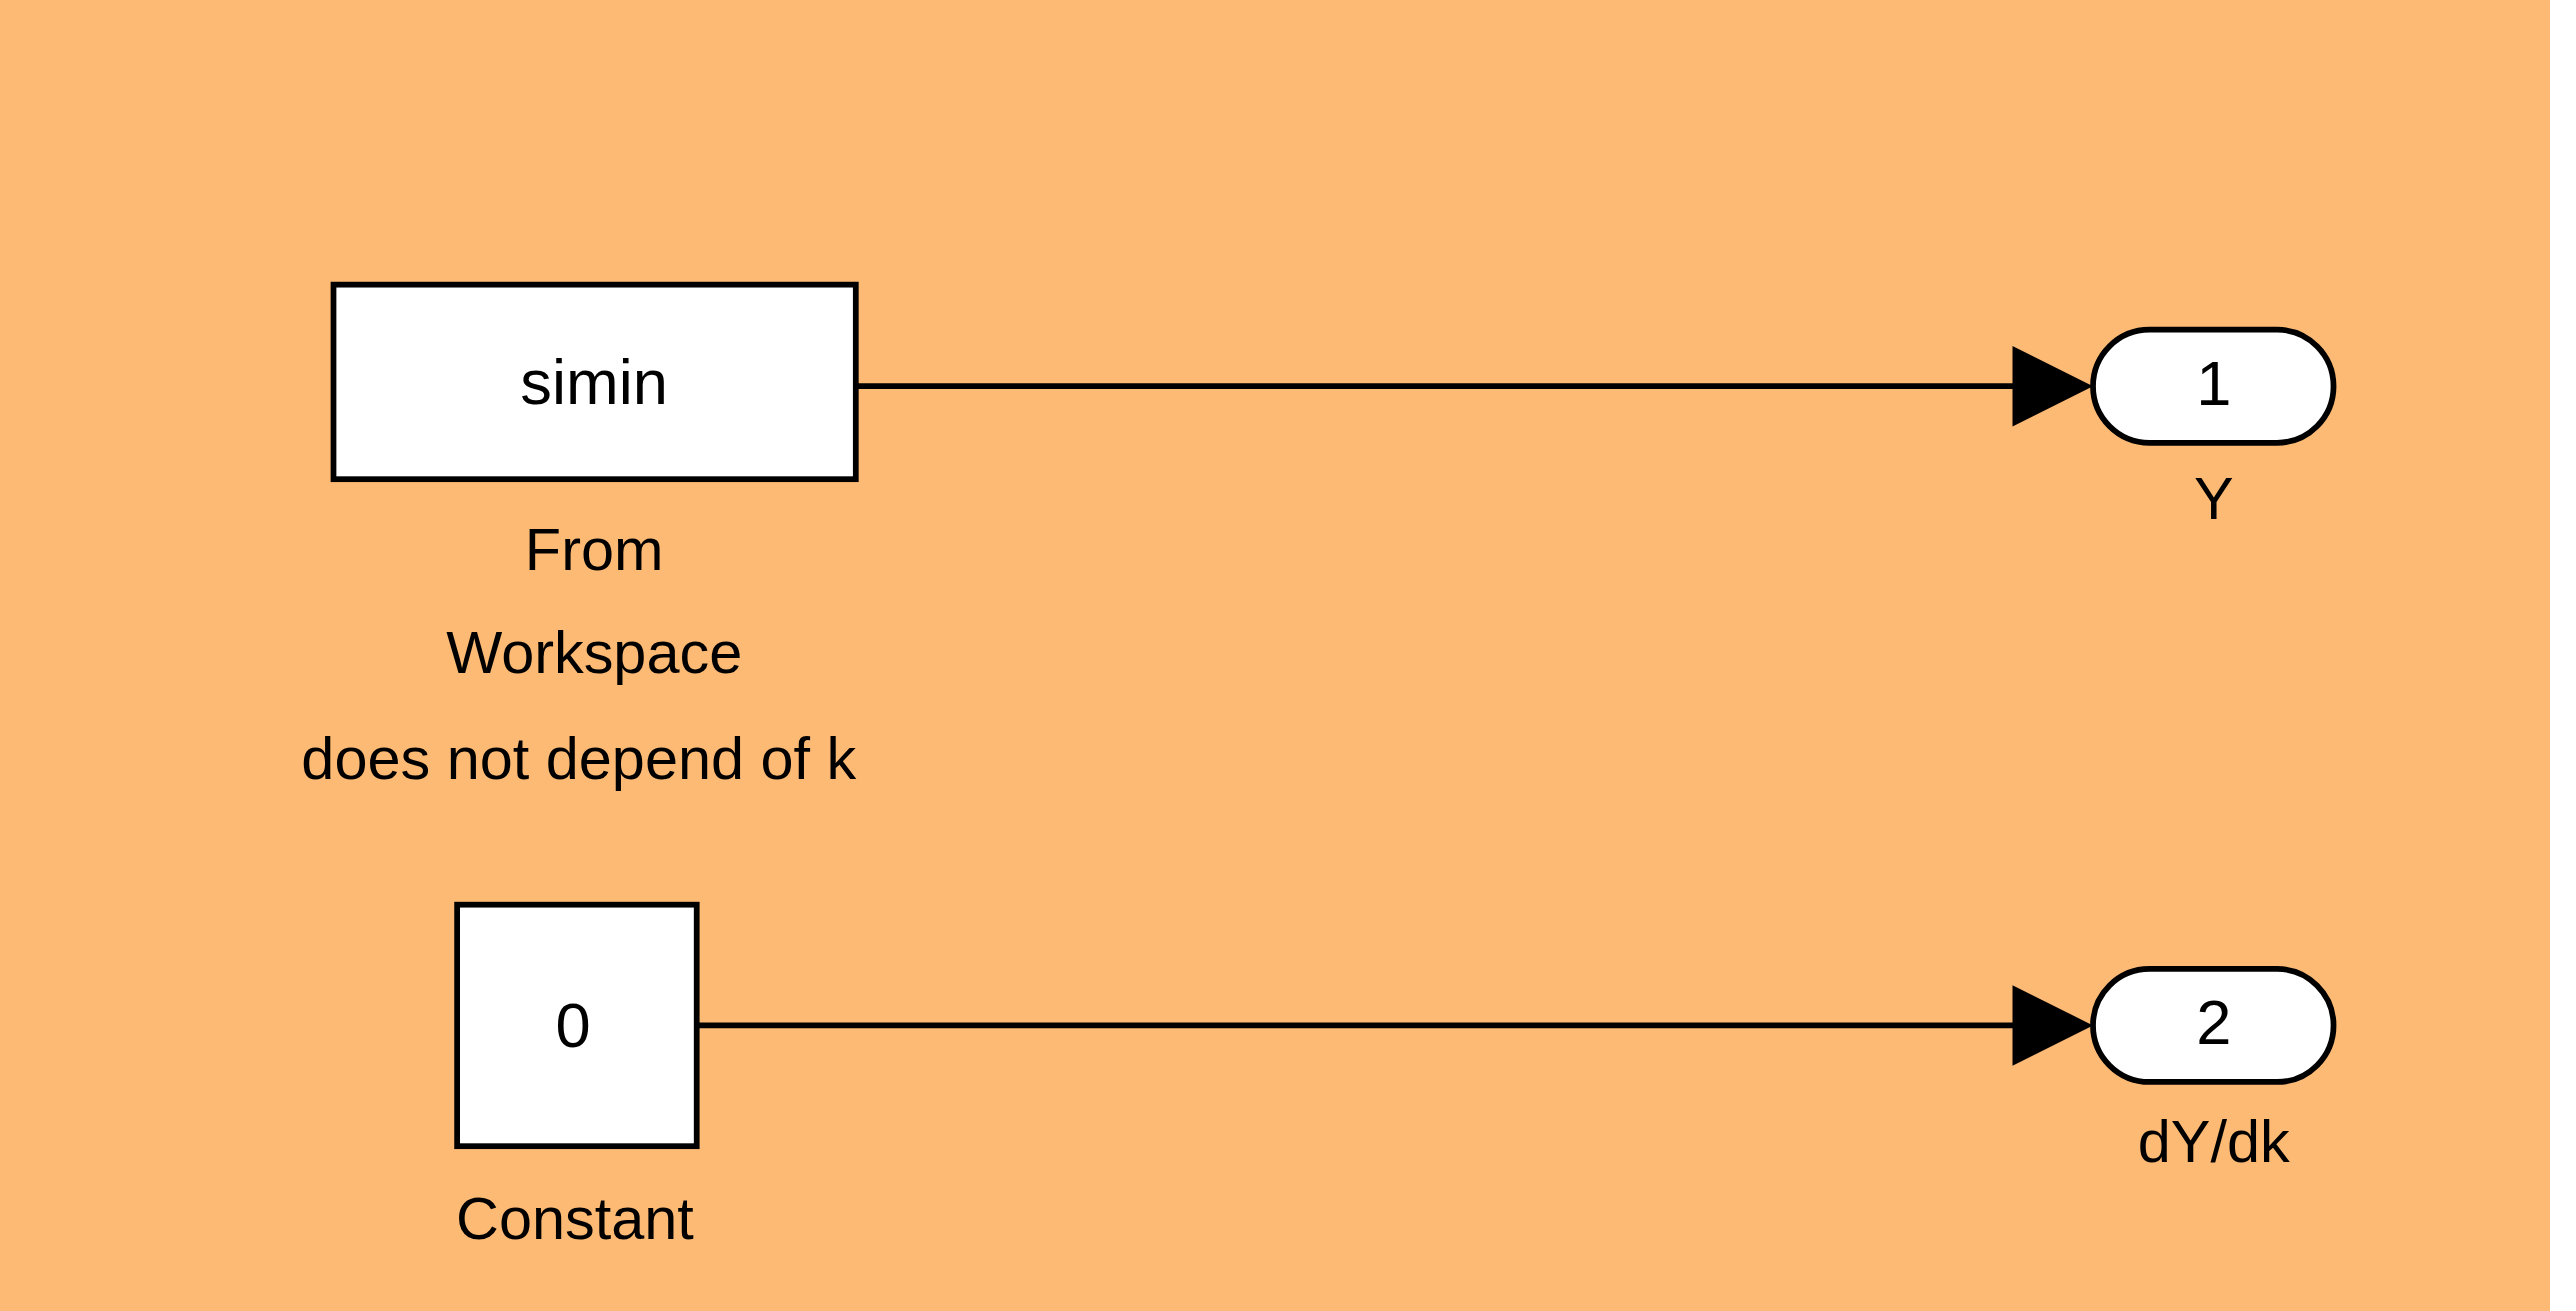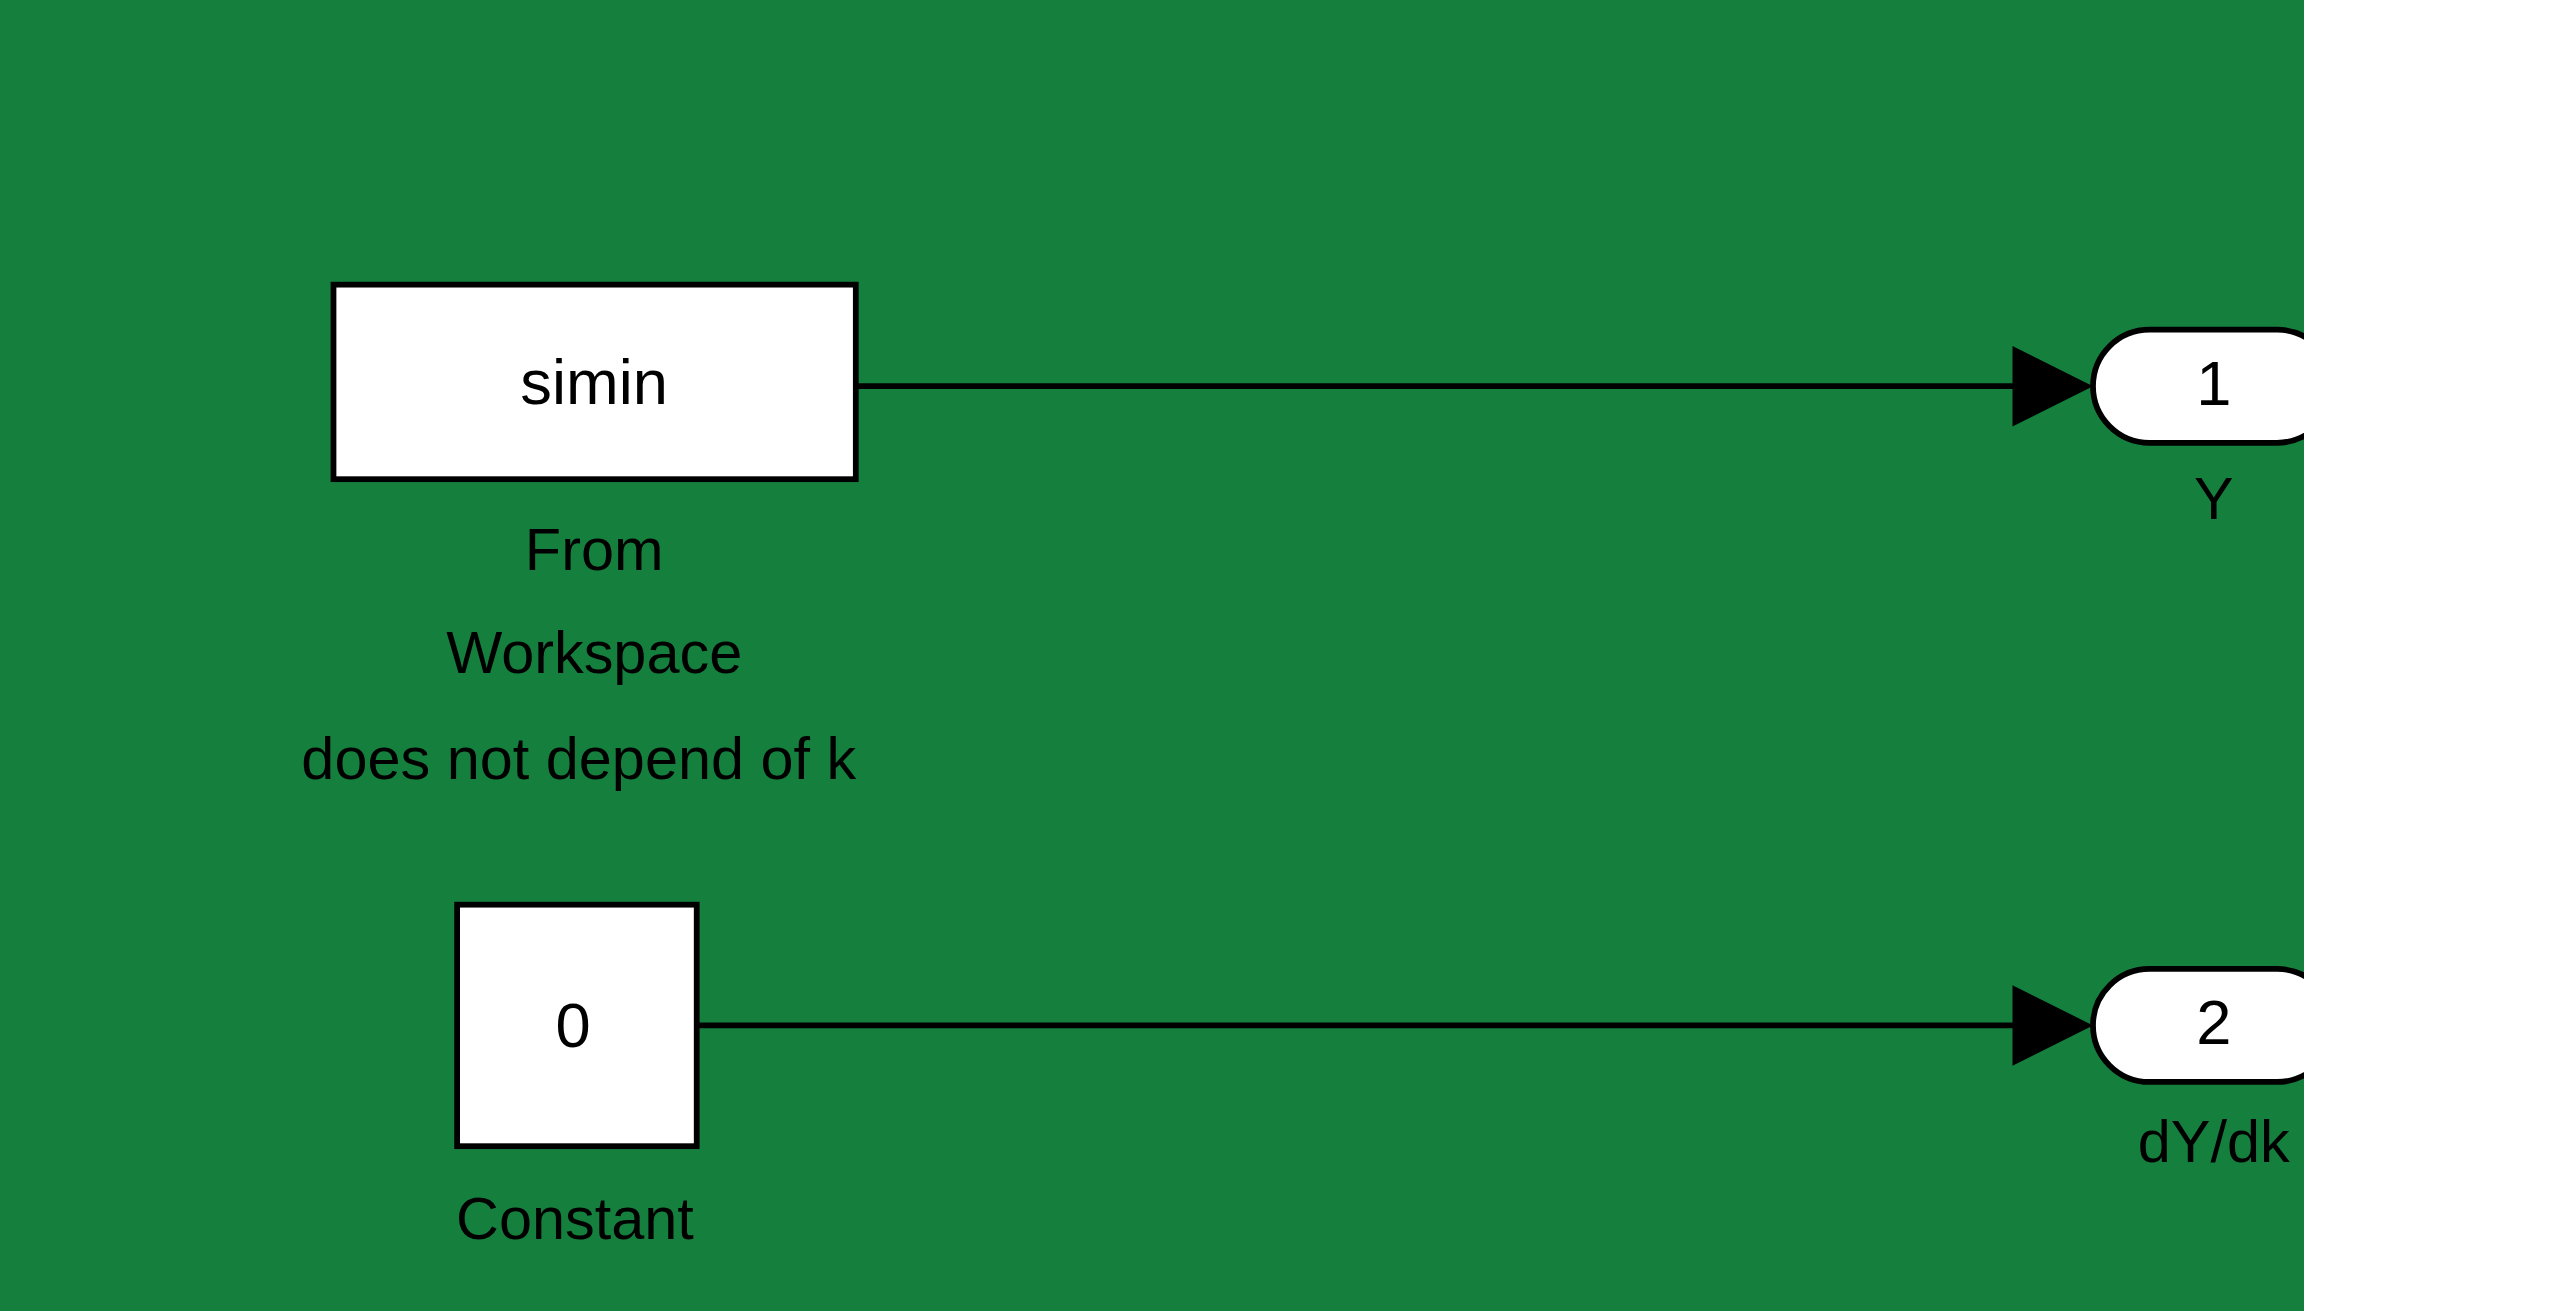--- a/index.html
+++ b/index.html
@@ -6,23 +6,23 @@
   html, body {
     margin: 0;
     padding: 0;
     background: #ffffff;
   }
   body {
     font-family: "Liberation Sans", sans-serif;
   }
   #canvas {
     position: relative;
-    width: 2304px;
+    width: 2550px;
     height: 1312px;
-    background: #15803d;
+    background: #fdba74;
     overflow: hidden;
   }
   .diagram-svg {
     position: absolute;
     left: 0;
     top: 0;
     width: 2576px;
     height: 1312px;
   }
   .blk-rect {

